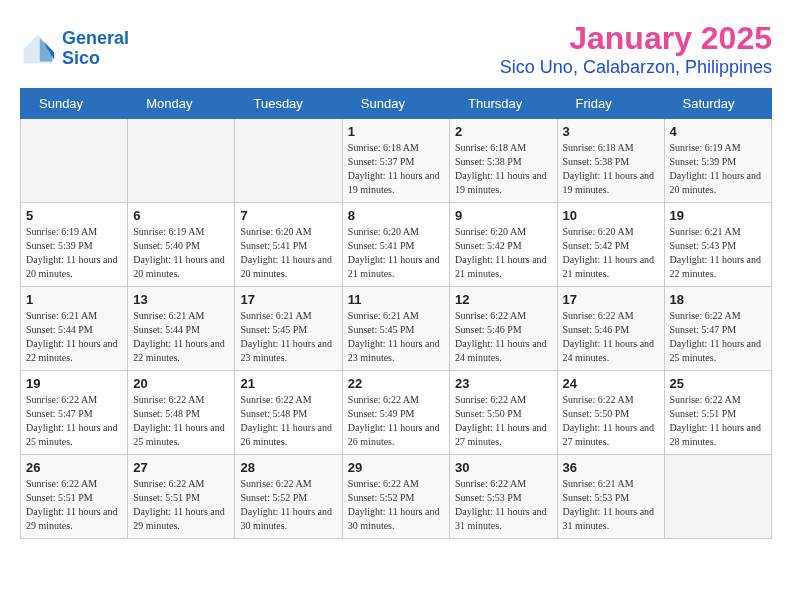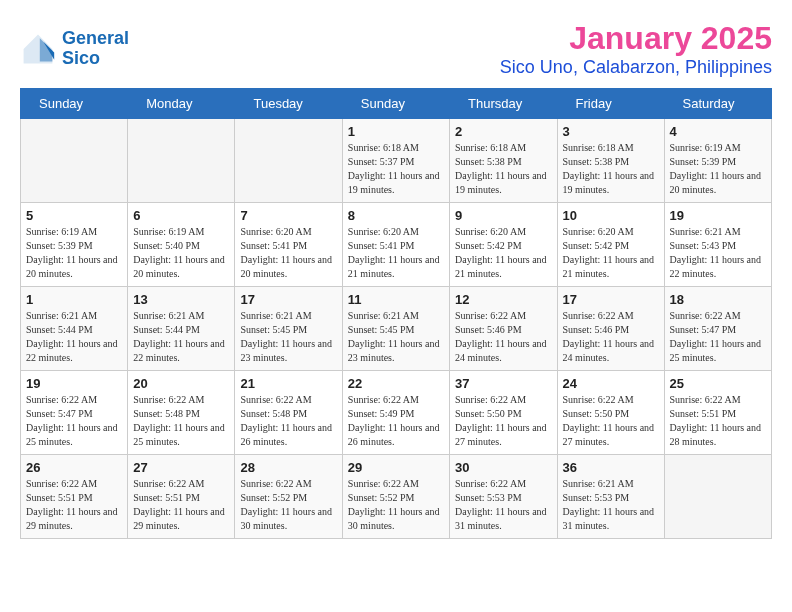--- a/index.html
+++ b/index.html
@@ -223,21 +223,21 @@
         </td>
         <td>
           <span class="day-number">21</span>
           <div class="day-info">Sunrise: 6:22 AM<br>Sunset: 5:48 PM<br>Daylight: 11 hours and 26 minutes.</div>
         </td>
         <td>
           <span class="day-number">22</span>
           <div class="day-info">Sunrise: 6:22 AM<br>Sunset: 5:49 PM<br>Daylight: 11 hours and 26 minutes.</div>
         </td>
         <td>
-          <span class="day-number">37</span>
+          <span class="day-number">23</span>
           <div class="day-info">Sunrise: 6:22 AM<br>Sunset: 5:50 PM<br>Daylight: 11 hours and 27 minutes.</div>
         </td>
         <td>
           <span class="day-number">24</span>
           <div class="day-info">Sunrise: 6:22 AM<br>Sunset: 5:50 PM<br>Daylight: 11 hours and 27 minutes.</div>
         </td>
         <td>
           <span class="day-number">25</span>
           <div class="day-info">Sunrise: 6:22 AM<br>Sunset: 5:51 PM<br>Daylight: 11 hours and 28 minutes.</div>
         </td>

